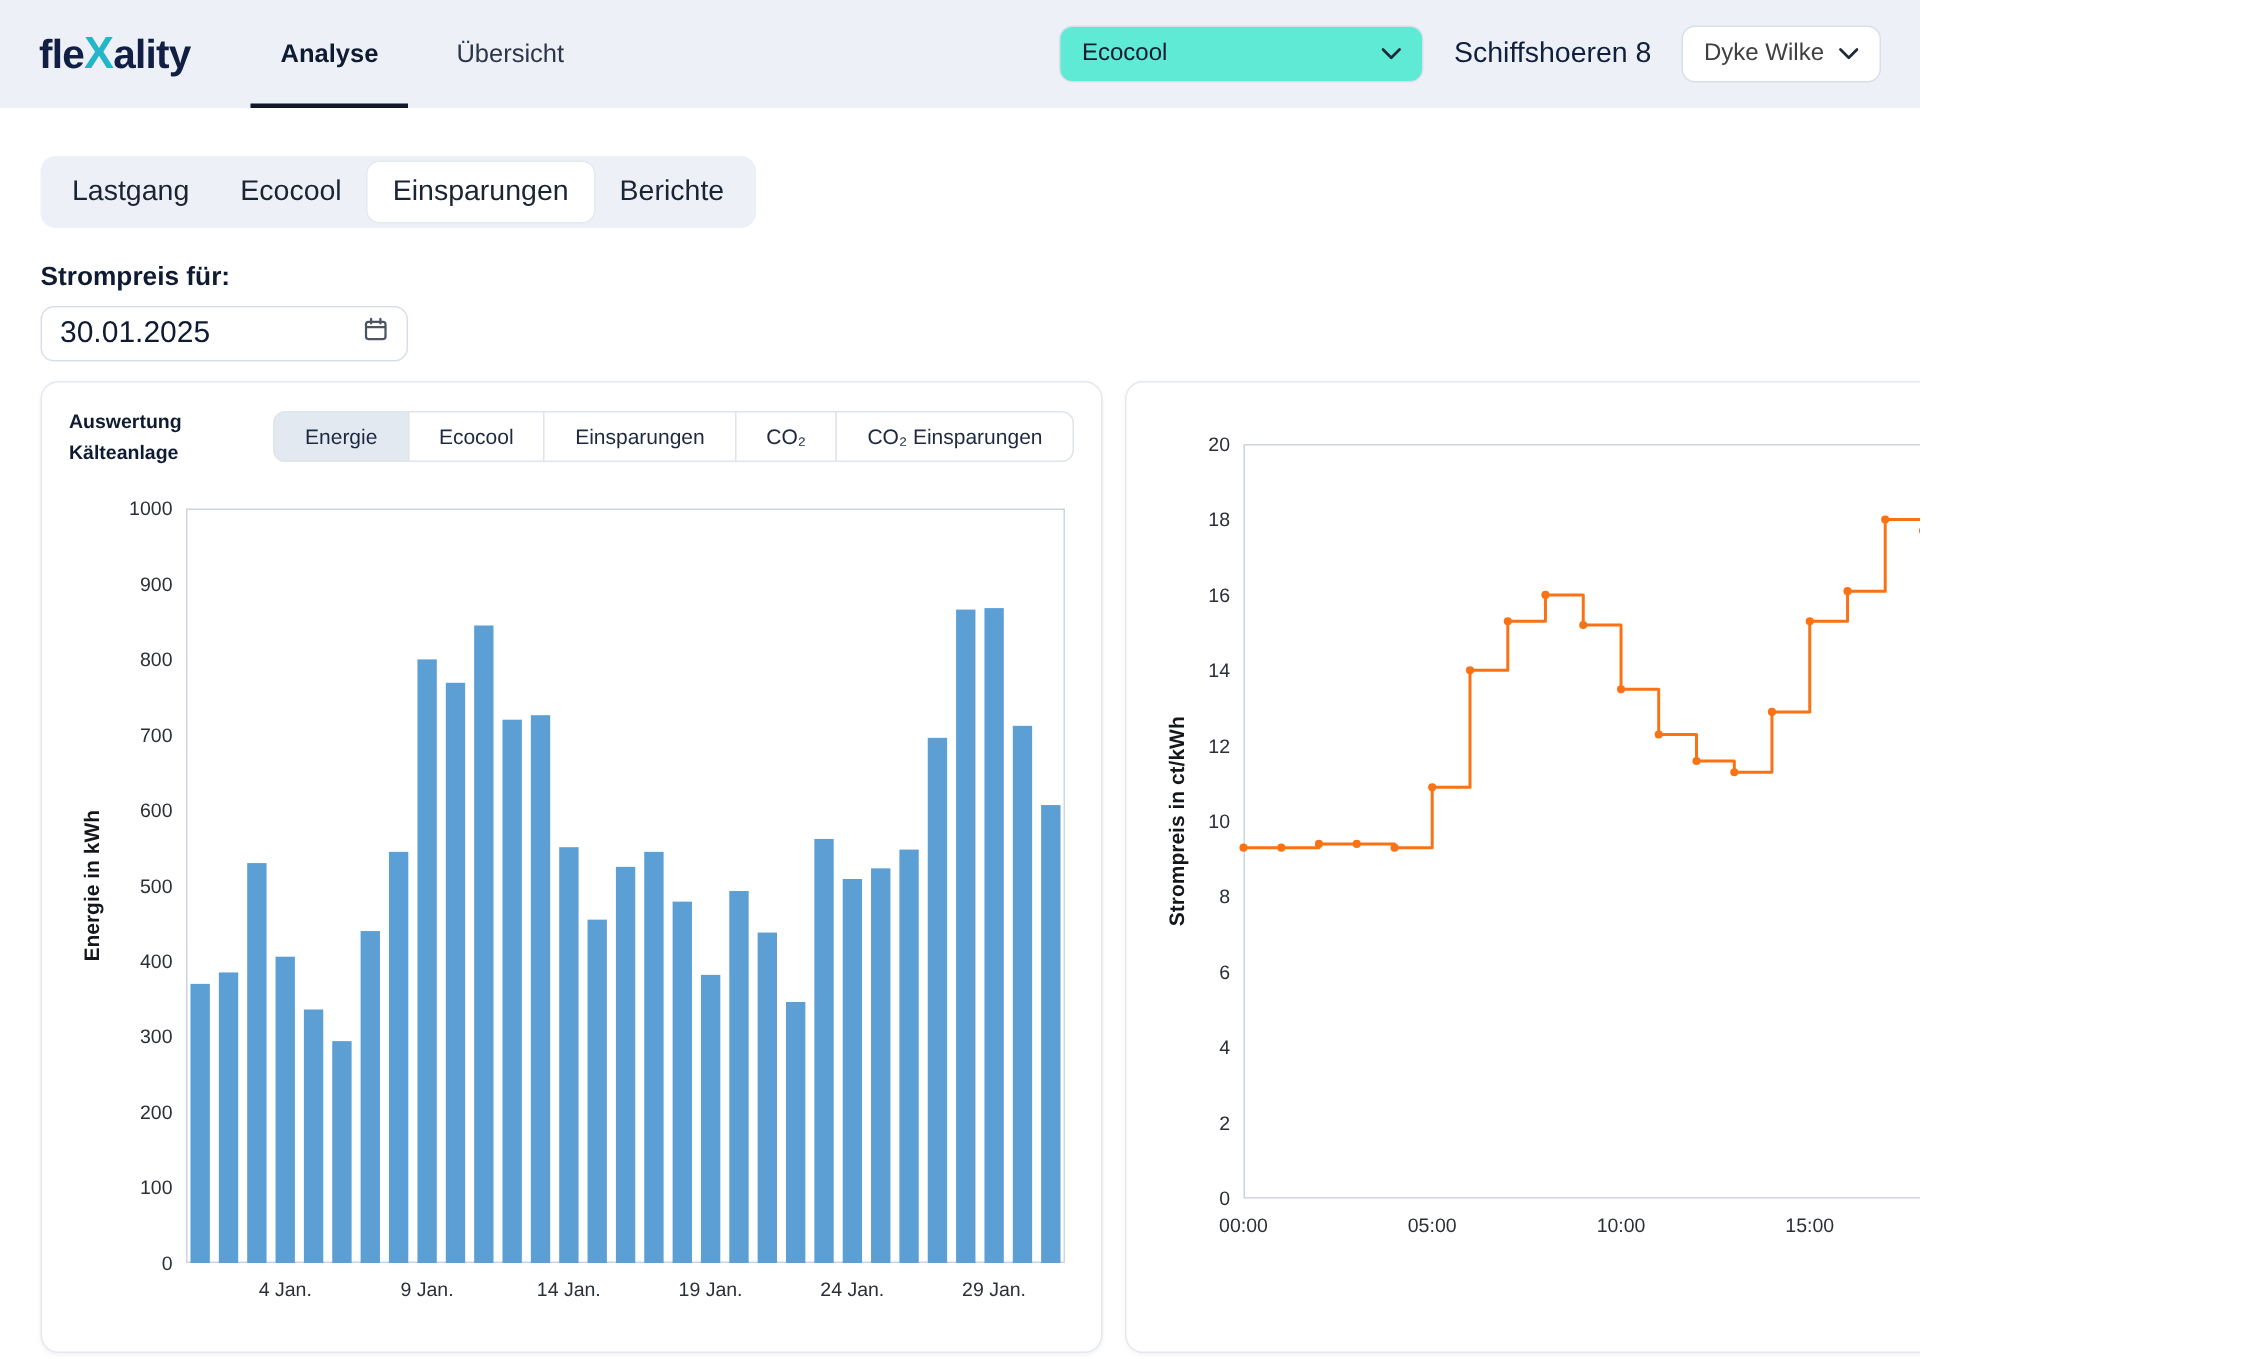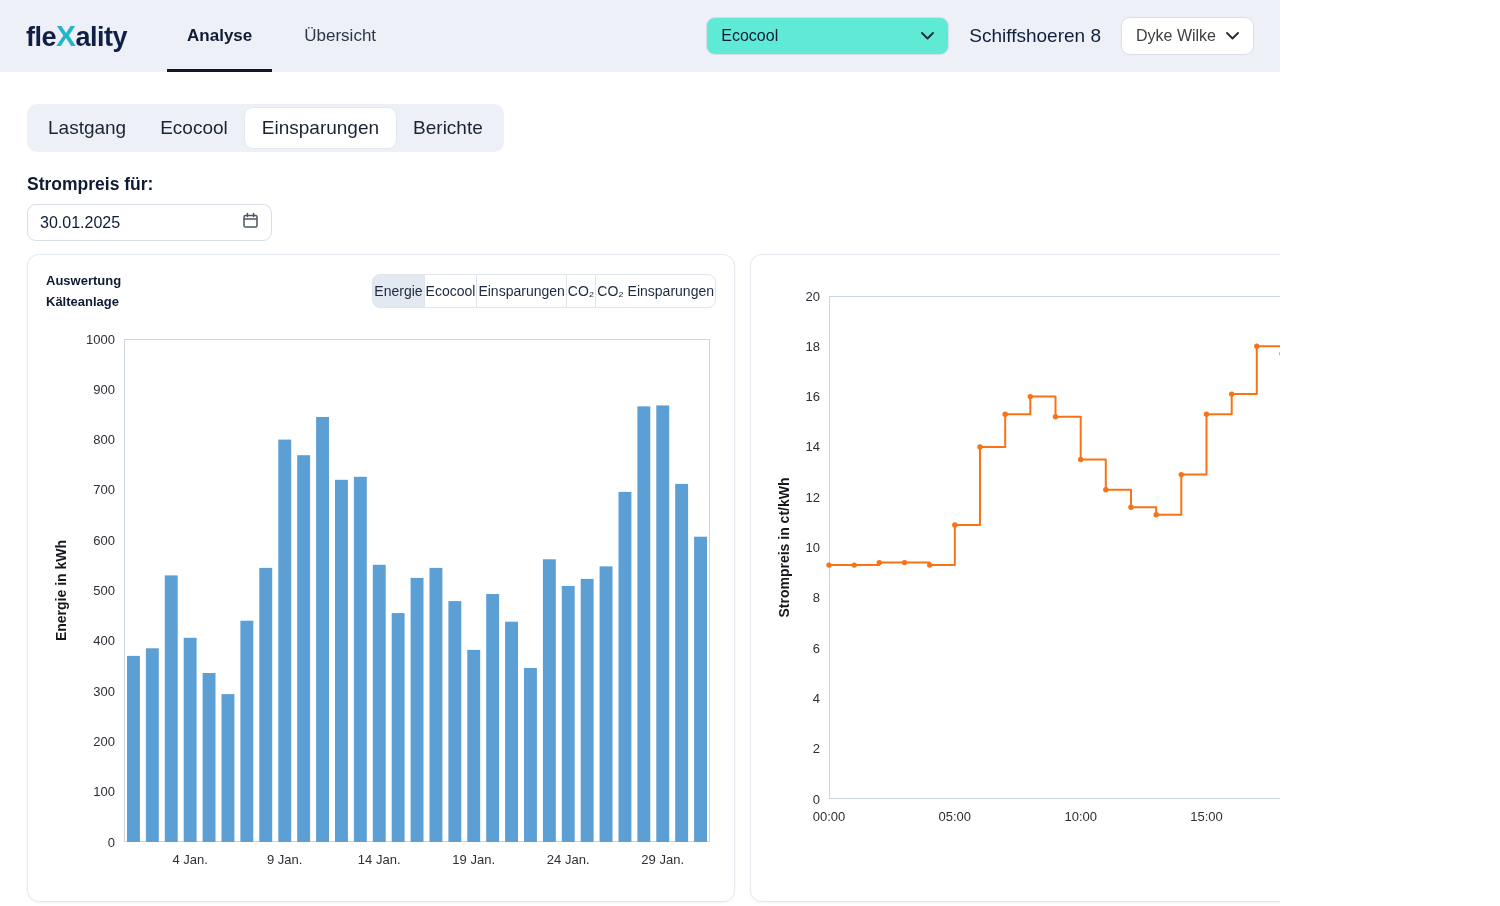--- a/index.html
+++ b/index.html
@@ -51,37 +51,37 @@
     padding:9px 17px; font-size:19px; color:#1a2433;
     border-radius:8px; cursor:pointer; white-space:nowrap;
   }
   .tab-strip .tab.active { background:#fff; box-shadow:0 0 0 1px #e4e9f0; }
 
   .date-label { margin-top:22px; font-size:17.5px; font-weight:700; }
   .date-input {
     margin-top:9px; width:245px; height:37px;
     border:1px solid #d9dfe8; border-radius:9px; background:#fff;
     display:flex; align-items:center; justify-content:space-between;
-    padding:0 12px; font-size:16px; cursor:pointer;
+    padding:0 12px; font-size:20px; cursor:pointer;
   }
 
   .cards { display:grid; grid-template-columns:1fr 1fr; gap:15px; margin-top:13px; }
   .card {
     background:#fff; border:1px solid #e4e9f0; border-radius:12px;
     box-shadow:0 1px 3px rgba(15,27,51,0.05);
     padding:15px 18px 12px 18px; min-height:648px;
   }
   .card-header { display:flex; justify-content:space-between; align-items:flex-start; }
   .card-title { font-size:13px; font-weight:700; line-height:1.65; }
   .card-title span { display:block; }
 
   .seg-group { display:flex; margin-top:4px; flex-wrap:nowrap; }
   .seg {
     border:1px solid #dfe5ec; background:#fff; color:#1c2940;
-    font-size:14px; font-family:inherit; padding:8px 1px; cursor:pointer;
+    font-size:14px; font-family:inherit; padding:8px 20px; cursor:pointer;
     margin-left:-1px; white-space:nowrap;
   }
   .seg:first-child { border-top-left-radius:8px; border-bottom-left-radius:8px; margin-left:0; }
   .seg:last-child { border-top-right-radius:8px; border-bottom-right-radius:8px; }
   .seg.active { background:#e3e9f1; }
 
   .chart-wrap { margin-top:18px; }
   svg text { font-family:"Liberation Sans", sans-serif; }
   svg .tick { font-size:13px; fill:#2b2f36; }
   svg .ylabel { font-size:14px; font-weight:700; fill:#14171c; }

